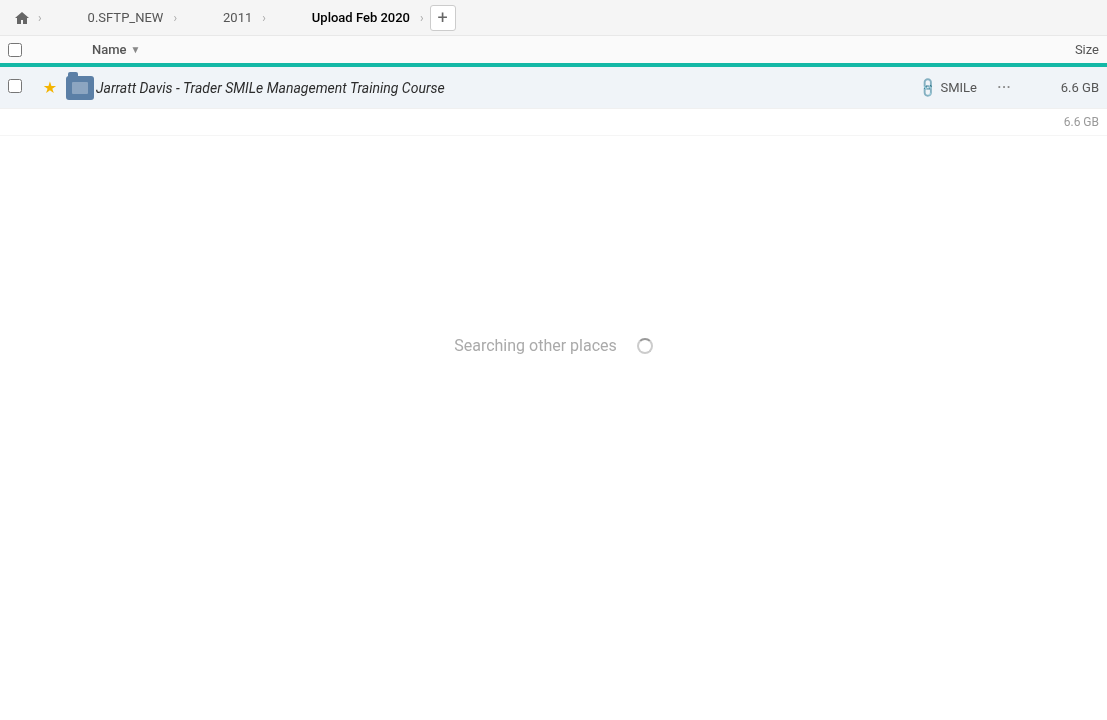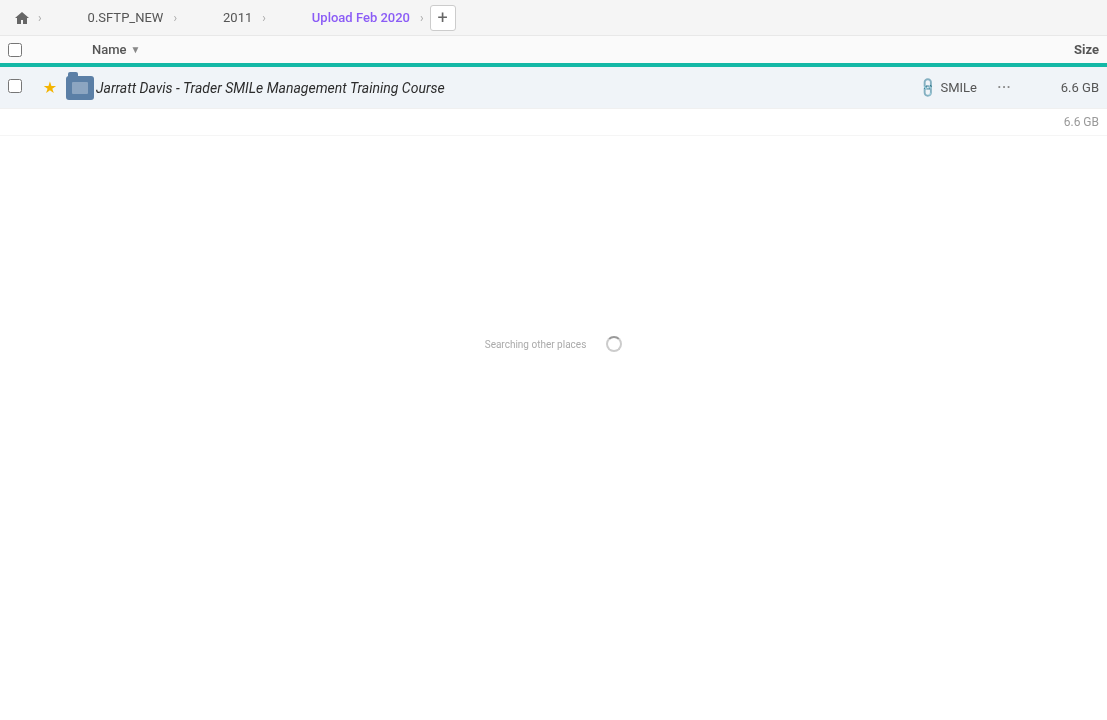--- a/index.html
+++ b/index.html
@@ -41,21 +41,21 @@
       border-radius: 3px;
       cursor: pointer;
       color: #555;
       font-size: 13px;
       display: flex;
       align-items: center;
       margin-left: 36px;
     }
     .breadcrumb-item.active {
       font-weight: 500;
-      color: #8b5cf6;
+      color: #000000;
     }
     .breadcrumb-add {
       display: flex;
       align-items: center;
       justify-content: center;
       width: 26px;
       height: 26px;
       border-radius: 3px;
       border: 1px solid #ccc;
       cursor: pointer;
@@ -93,21 +93,21 @@
     .col-name-arrow {
       font-size: 10px;
       margin-left: 4px;
       color: #888;
     }
     .col-size {
       width: 80px;
       text-align: right;
       font-size: 13px;
       color: #555;
-      font-weight: 700;
+      font-weight: 400;
     }
 
     
     .file-row {
       display: flex;
       align-items: center;
       padding: 0 8px;
       height: 42px;
       border-bottom: 1px solid #f0f0f0;
       background: #f0f4f8;
@@ -213,21 +213,21 @@
     }
 
     
     .searching-container {
       display: flex;
       align-items: center;
       justify-content: center;
       margin-top: 200px;
       gap: 20px;
       color: #aaa;
-      font-size: 10px;
+      font-size: 16px;
     }
 
     
     .spinner {
       width: 16px;
       height: 16px;
       border: 2px solid #ccc;
       border-top-color: #999;
       border-radius: 50%;
       animation: spin 0.8s linear infinite;

